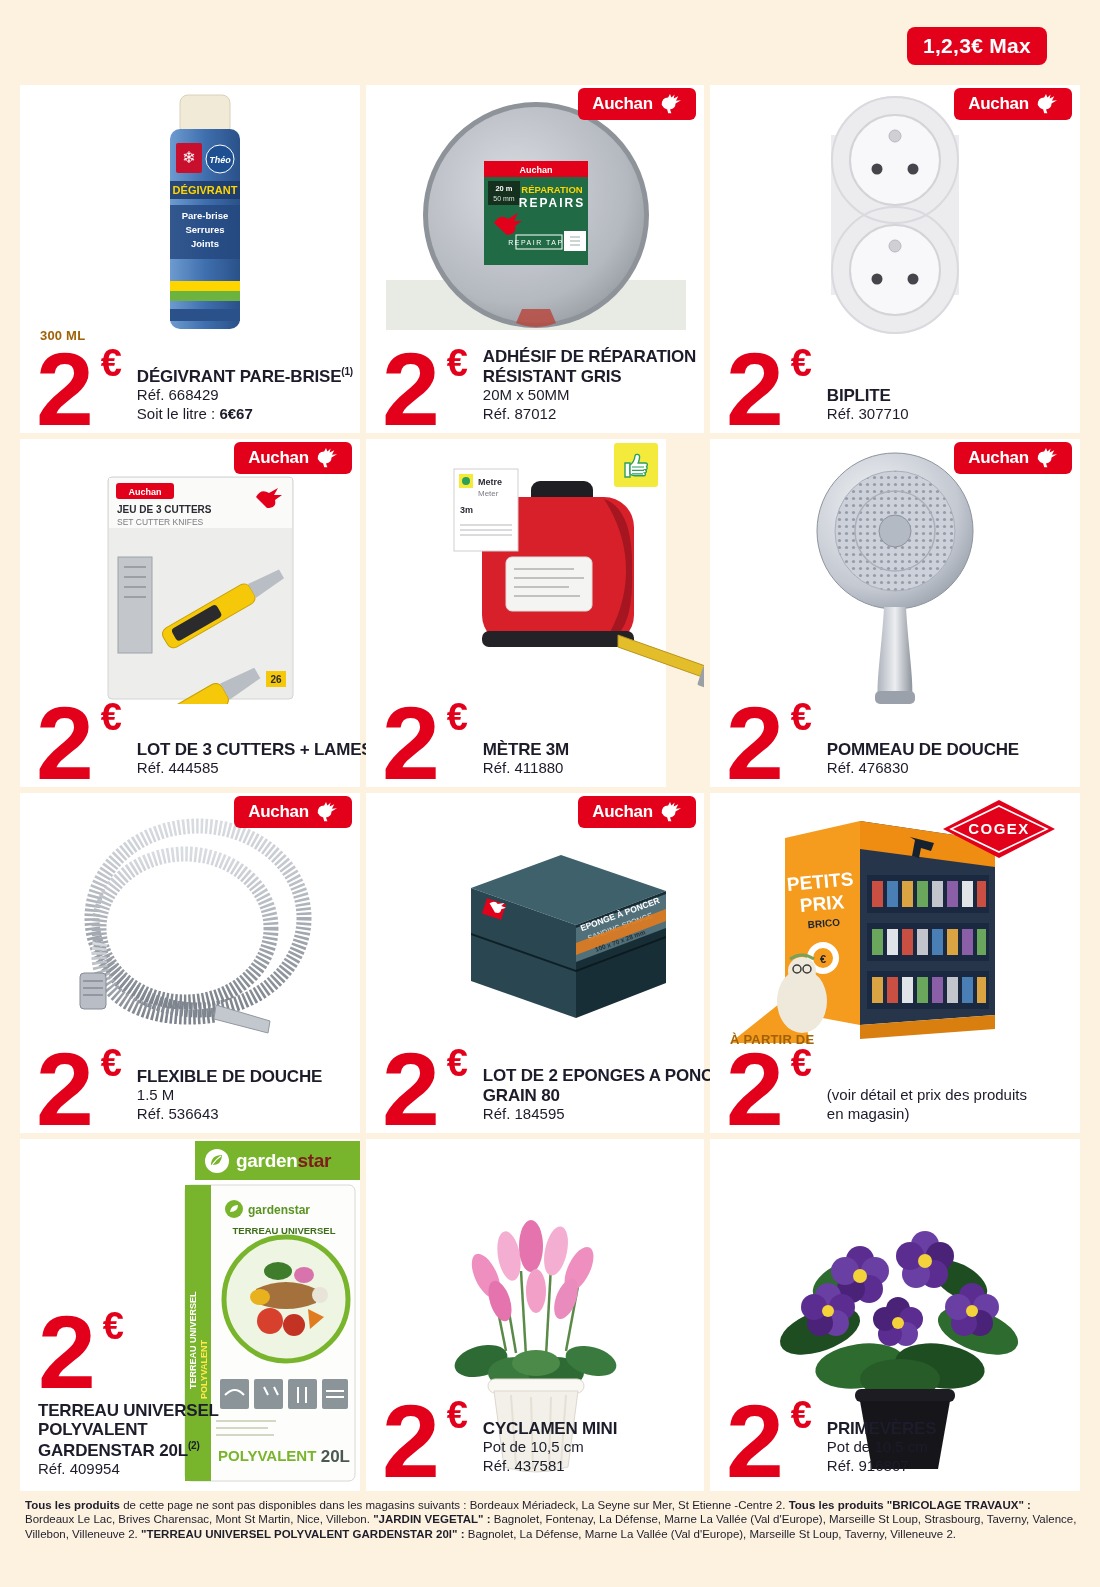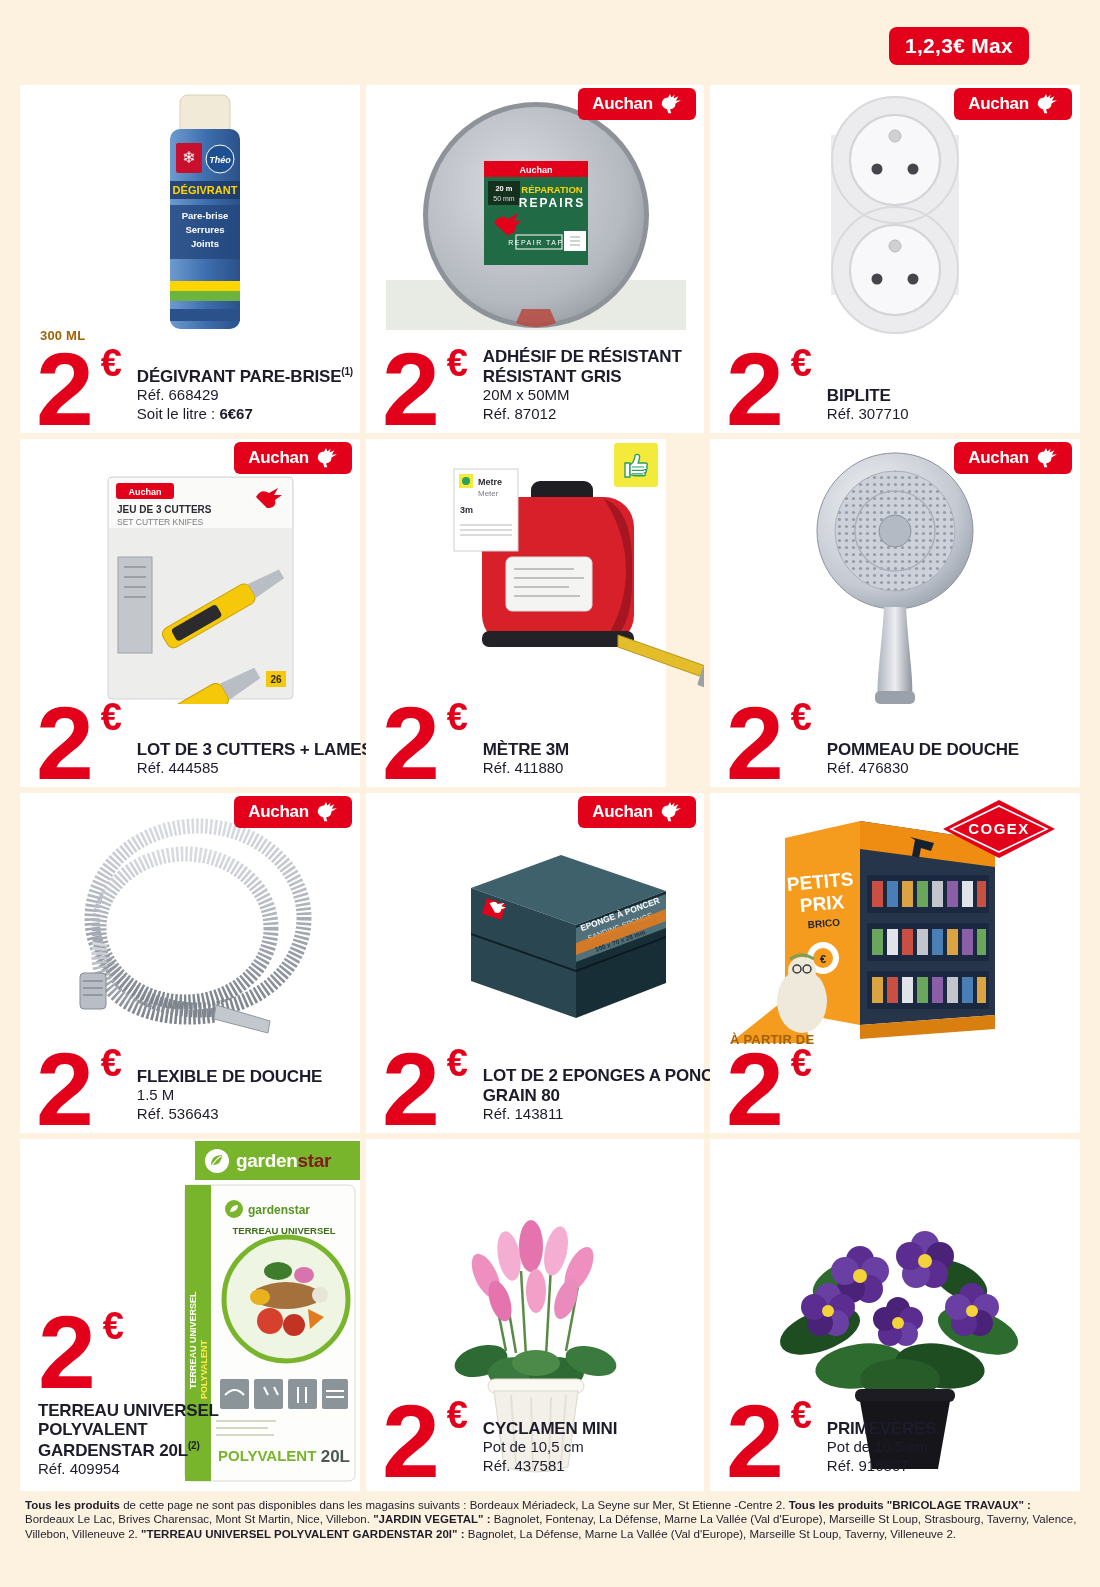--- a/index.html
+++ b/index.html
@@ -1,21 +1,21 @@
 <!DOCTYPE html>
 <html><head>
 <meta charset="utf-8">
 <style>
   html,body{margin:0;padding:0;}
   body{font-family:"Liberation Sans",sans-serif;background:#e8e8e8;}
   .page{position:relative;width:1100px;height:1587px;background:#fcf2df;overflow:hidden;margin:0 auto;}
   .cell{position:absolute;background:#ffffff;}
   .pimg{position:absolute;left:0;top:0;}
   
-  .offer-badge{position:absolute;top:27px;right:71px;background:#e3001b;color:#fff;
+  .offer-badge{position:absolute;top:27px;right:53px;background:#e3001b;color:#fff;
     font-weight:bold;font-size:21px;padding:7px 16px;border-radius:8px;letter-spacing:.3px;}
   
   .au-badge{position:absolute;top:3px;right:8px;width:118px;height:32px;background:#e3001b;border-radius:6px;
     display:flex;align-items:center;justify-content:center;gap:5px;color:#fff;}
   .au-badge .au-txt{font-weight:bold;font-size:17px;letter-spacing:-0.3px;}
   
   .thumb-badge{position:absolute;top:4px;right:8px;width:44px;height:44px;}
   
   .cogex-badge{position:absolute;top:7px;right:25px;width:112px;height:58px;}
   
@@ -143,21 +143,21 @@
     <div class="au-badge">
       <span class="au-txt">Auchan</span>
       <svg width="24" height="22" viewBox="0 0 26 24">
         <path d="M4 13 Q4 5 11 5 L13 1 14.5 5 Q16 3.5 18 1.5 L17 6 22 3.5 19.5 8.5 25 8 19 11.5 Q19 17 13 18 L14.5 22 11 22 10 18 Q6 17 4 13 Z" fill="#fff"></path>
       </svg>
     </div>
     <div class="price-row">
       <div class="price"><span>2</span><span class="eur">€</span></div>
       <div class="pinfo">
         <div class="pname">
-            <div class="nline">ADHÉSIF DE RÉSISTANT</div>
+            <div class="nline">ADHÉSIF DE RÉPARATION</div>
             <div class="nline">RÉSISTANT GRIS</div>
           </div>
         <div class="pline">20M x 50MM</div>
         <div class="pline">Réf. 87012</div>
       </div>
     </div>
   </div>
 
   <div class="cell" style="left:710px;top:85px;width:370px;height:348px">
     <svg class="pimg" width="370" height="260" viewBox="0 0 370 260">
@@ -351,21 +351,21 @@
         <path d="M4 13 Q4 5 11 5 L13 1 14.5 5 Q16 3.5 18 1.5 L17 6 22 3.5 19.5 8.5 25 8 19 11.5 Q19 17 13 18 L14.5 22 11 22 10 18 Q6 17 4 13 Z" fill="#fff"></path>
       </svg>
     </div>
     <div class="price-row">
       <div class="price"><span>2</span><span class="eur">€</span></div>
       <div class="pinfo">
         <div class="pname">
             <div class="nline">LOT DE 2 EPONGES A PONCER</div>
             <div class="nline">GRAIN 80</div>
           </div>
-        <div class="pline">Réf. 143811</div>
+        <div class="pline">Réf. 184595</div>
       </div>
     </div>
   </div>
 
   <div class="cell" style="left:710px;top:793px;width:370px;height:340px">
     <svg class="pimg" width="370" height="250" viewBox="0 0 370 250">
       <polygon points="20,250 88,196 100,250" fill="#f59b1e"></polygon>
       <polygon points="75,45 150,28 150,232 75,218" fill="#f59b1e"></polygon>
       <polygon points="150,28 285,48 285,222 150,232" fill="#26354a"></polygon>
       <polygon points="150,28 285,48 285,74 150,56" fill="#ef8c12"></polygon>
@@ -420,20 +420,21 @@
       <svg width="112" height="58" viewBox="0 0 112 58">
         <polygon points="56,0 112,29 56,58 0,29" fill="#e3001b"></polygon>
         <polygon points="56,6 104,29 56,52 8,29" fill="none" stroke="#ffffff" stroke-width="1.6"></polygon>
         <text x="56" y="34" font-size="15" font-weight="bold" letter-spacing="1.5" fill="#ffffff" text-anchor="middle">COGEX</text>
       </svg>
     </div>
     <div class="pre-label" style="bottom:86px">À PARTIR DE</div>
     <div class="price-row">
       <div class="price"><span>2</span><span class="eur">€</span></div>
       <div class="pinfo">
+        <div class="pnote">(voir détail et prix des produits en magasin)</div>
       </div>
     </div>
   </div>
 
   <div class="cell" style="left:20px;top:1139px;width:340px;height:352px">
     <svg class="pimg" width="340" height="352" viewBox="0 0 340 352">
       <rect x="165" y="46" width="170" height="296" rx="6" fill="#fdfdfb" stroke="#d8d8d2"></rect>
       <rect x="165" y="46" width="26" height="296" fill="#79b52c"></rect>
       <text x="-250" y="176" font-size="9" font-weight="bold" fill="#ffffff" transform="rotate(-90)">TERREAU UNIVERSEL</text>
       <text x="-260" y="187" font-size="9" font-weight="bold" fill="#ffe84a" transform="rotate(-90)">POLYVALENT</text>

